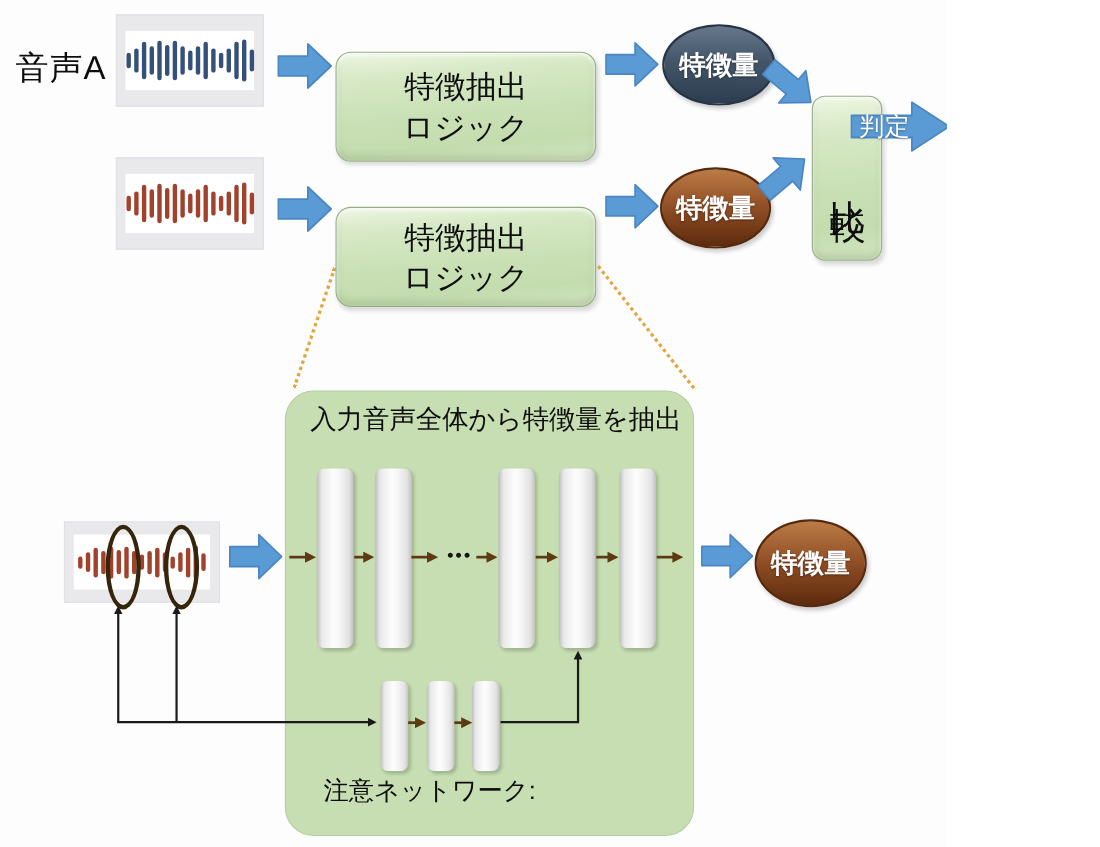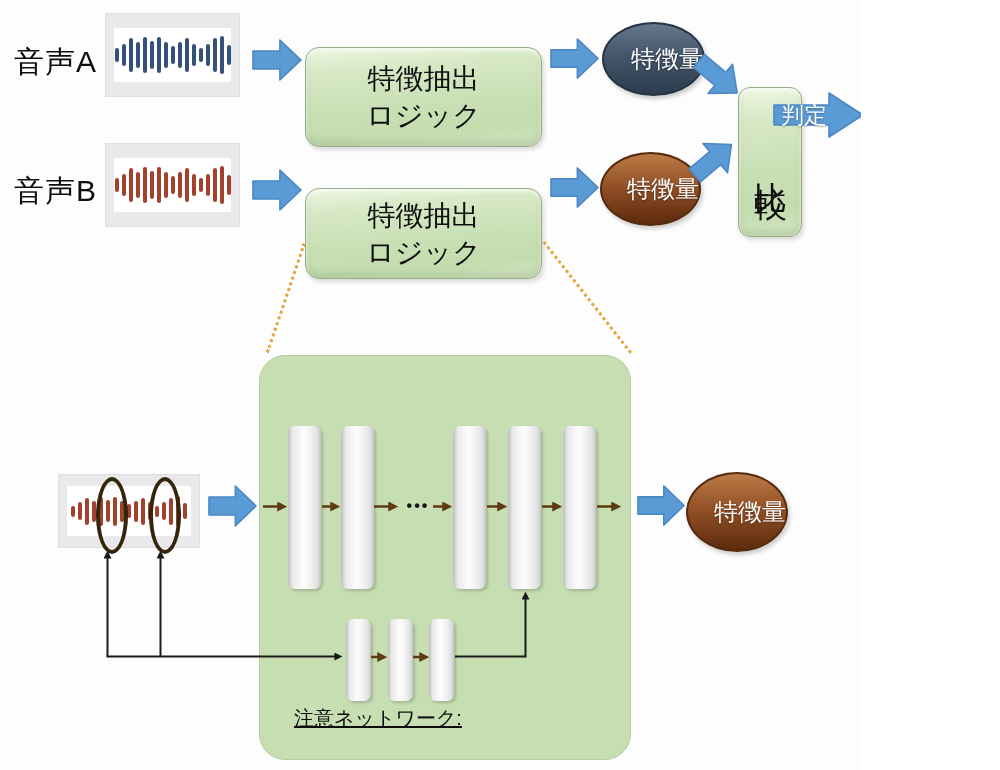--- a/index.html
+++ b/index.html
@@ -51,24 +51,25 @@
     text-orientation:upright;
     font-size:33px;
     letter-spacing:7px;
     color:#0d0d0d;
   }
 
   
   .fellipse{
     position:absolute;
     border-radius:50%;
-    display:flex;align-items:center;justify-content:flex-end;
+    display:flex;align-items:center;justify-content:center;
     color:#fff;font-size:24px;
     text-shadow:0 1px 2px rgba(0,0,0,.4);
     box-shadow:2px 3px 4px rgba(0,0,0,.2);
+    font-weight:bold;
   }
   .fellipse.dark{
     background:linear-gradient(180deg,#66778c 0%,#44566a 45%,#2d3d4f 100%);
     border:2px solid #263544;
   }
   .fellipse.brown{
     background:linear-gradient(180deg,#bb7b45 0%,#8f4d24 50%,#5d2b0e 100%);
     border:2px solid #552a0e;
   }
 
@@ -101,21 +102,21 @@
   
   .bigbox{
     position:absolute;
     background:var(--box-green,#c6deb2);
     border:1px solid #b2cf9f;
     border-radius:26px;
   }
   .nettitle{position:absolute;color:#0d0d0d;}
   .nettitle .l1{font-size:24px;line-height:33px;}
   .nettitle .l2{font-size:24px;line-height:32px;}
-  .anttitle .l1{font-size:20px;line-height:30px;text-decoration:underline;}
+  .anttitle .l1{font-size:23px;line-height:30px;}
   .anttitle .l2{font-size:23px;line-height:30px;}
 
   
   .pillar{
     position:absolute;
     border-radius:7px;
     background:linear-gradient(90deg,#bdbdbd 0%,#e9e9e9 14%,#fdfdfd 46%,#f6f6f6 62%,#e2e2e2 88%,#c4c4c4 100%);
     box-shadow:2px 2px 3px rgba(0,0,0,.18);
   }
   .dots{
@@ -189,21 +190,20 @@
   <div class="fellipse dark" style="left:602px;top:22px;width:99px;height:70px;">
     <span>特徴量</span>
   </div>
 
   <div class="abs" style="left:692px;top:55px;width:52px;height:44px;transform:rotate(40deg);">
     <svg class="blockarrow" viewBox="0 0 52 46" preserveAspectRatio="none">
         <path d="M1 14 H29 V3 L51 23 L29 43 V32 H1 Z"></path>
       </svg>
   </div>
 
-  <div class="abs vlabel" style="left:14px;top:171px;">音声B</div>
 
   <div class="waveform" style="left:105px;top:143px;width:135px;height:84px;">
     <div class="waveform-inner" style="width:117px;height:54px;">
       <div class="waveform-bars">
           <div class="wbar" style="height: 14px; background: rgb(162, 65, 44);"></div>
           <div class="wbar" style="height: 22px; background: rgb(162, 65, 44);"></div>
           <div class="wbar" style="height: 34px; background: rgb(162, 65, 44);"></div>
           <div class="wbar" style="height: 26px; background: rgb(162, 65, 44);"></div>
           <div class="wbar" style="height: 36px; background: rgb(162, 65, 44);"></div>
           <div class="wbar" style="height: 28px; background: rgb(162, 65, 44);"></div>
@@ -259,20 +259,21 @@
       </svg>
     <div class="judge-label">判定</div>
   </div>
 
 
   <div class="seam" style="left:266px;top:352px;width:115px;transform:rotate(-71.3deg);"></div>
   <div class="seam" style="left:545px;top:241px;width:141px;transform:rotate(51.9deg);"></div>
 
   <div class="bigbox" style="left:259px;top:355px;width:370px;height:403px;">
     <div class="nettitle" style="left:22px;top:10px;">
+      <div class="l2">入力音声全体から特徴量を抽出</div>
     </div>
 
     <div class="pillar" style="left:28px;top:70px;width:33px;height:163px;"></div>
     <div class="pillar" style="left:81px;top:70px;width:33px;height:163px;"></div>
     <div class="dots" style="left:144px;top:141px;width:28px;">•••</div>
     <div class="pillar" style="left:193px;top:70px;width:33px;height:163px;"></div>
     <div class="pillar" style="left:248px;top:70px;width:33px;height:163px;"></div>
     <div class="pillar" style="left:303px;top:70px;width:33px;height:163px;"></div>
 
     <div class="pillar" style="left:86px;top:263px;width:25px;height:82px;"></div>

